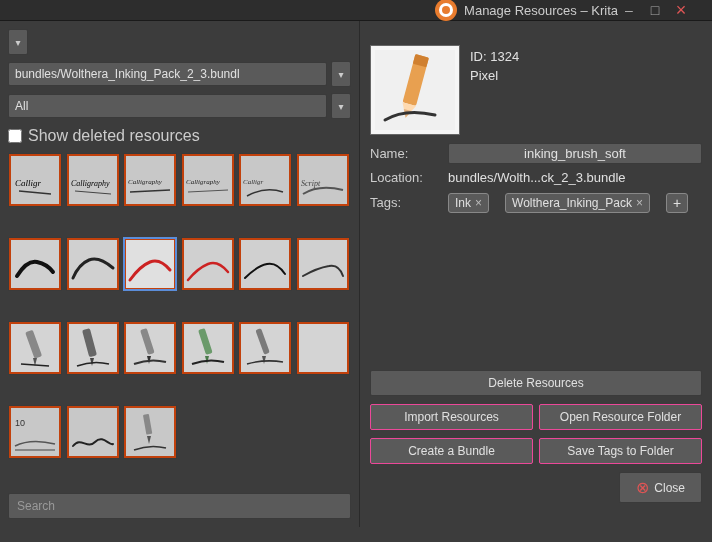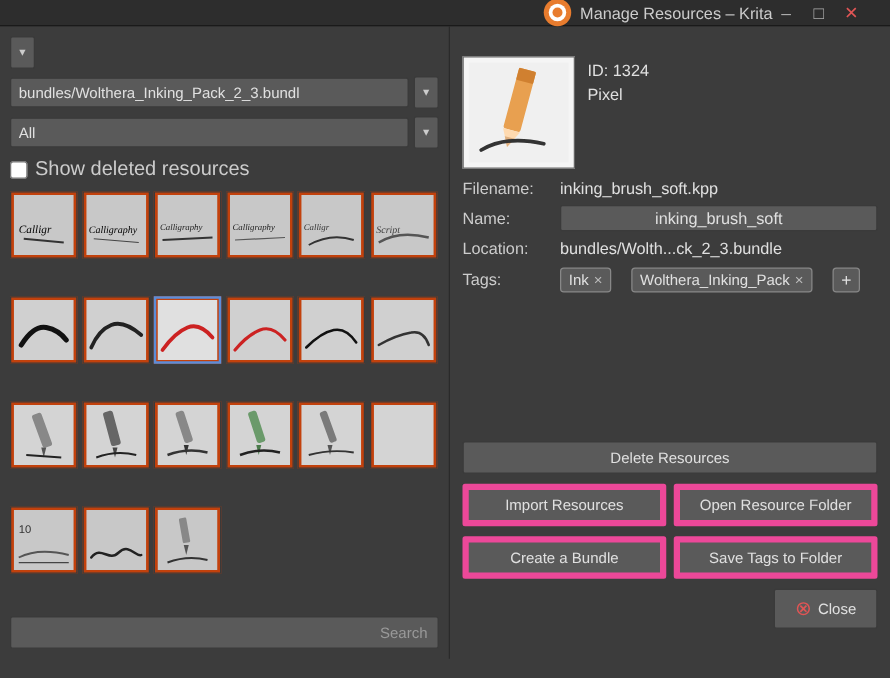--- a/index.html
+++ b/index.html
@@ -151,21 +151,20 @@
     
     .search-bar {
       background: #5a5a5a;
       border: 1px solid #3a3a3a;
       color: #e0e0e0;
       padding: 5px 8px;
       font-size: 12px;
       width: 100%;
       border-radius: 2px;
       outline: none;
-      text-align: right;
     }
     .search-bar::placeholder {
       color: #999;
     }
 
     
     .right-panel {
       flex: 1;
       display: flex;
       flex-direction: column;
@@ -281,21 +280,21 @@
       padding: 2px 6px;
       font-size: 14px;
       color: #e0e0e0;
       cursor: pointer;
       line-height: 1;
     }
 
     
     .btn {
       background: #5a5a5a;
-      border: 5px solid #ec4899;
+      border: 1px solid #ec4899;
       color: #e0e0e0;
       padding: 5px 12px;
       font-size: 12px;
       cursor: pointer;
       border-radius: 2px;
       text-align: center;
     }
     .btn-full {
       width: 100%;
     }
@@ -555,24 +554,20 @@
       <div class="preview-info">
         <div class="preview-id">
           <span>ID:</span>&nbsp;<span>1324</span>
         </div>
         <div class="preview-type">Pixel</div>
       </div>
     </div>
 
     <div class="info-table">
       <div class="info-row">
-        <span class="info-label">Filename:</span>
-        <span class="info-value">inking_brush_soft.kpp</span>
-      </div>
-      <div class="info-row">
         <span class="info-label">Name:</span>
         <span class="info-value-box">inking_brush_soft</span>
       </div>
       <div class="info-row">
         <span class="info-label">Location:</span>
         <span class="info-value">bundles/Wolth...ck_2_3.bundle</span>
       </div>
     </div>
 
     <div class="tags-row">

